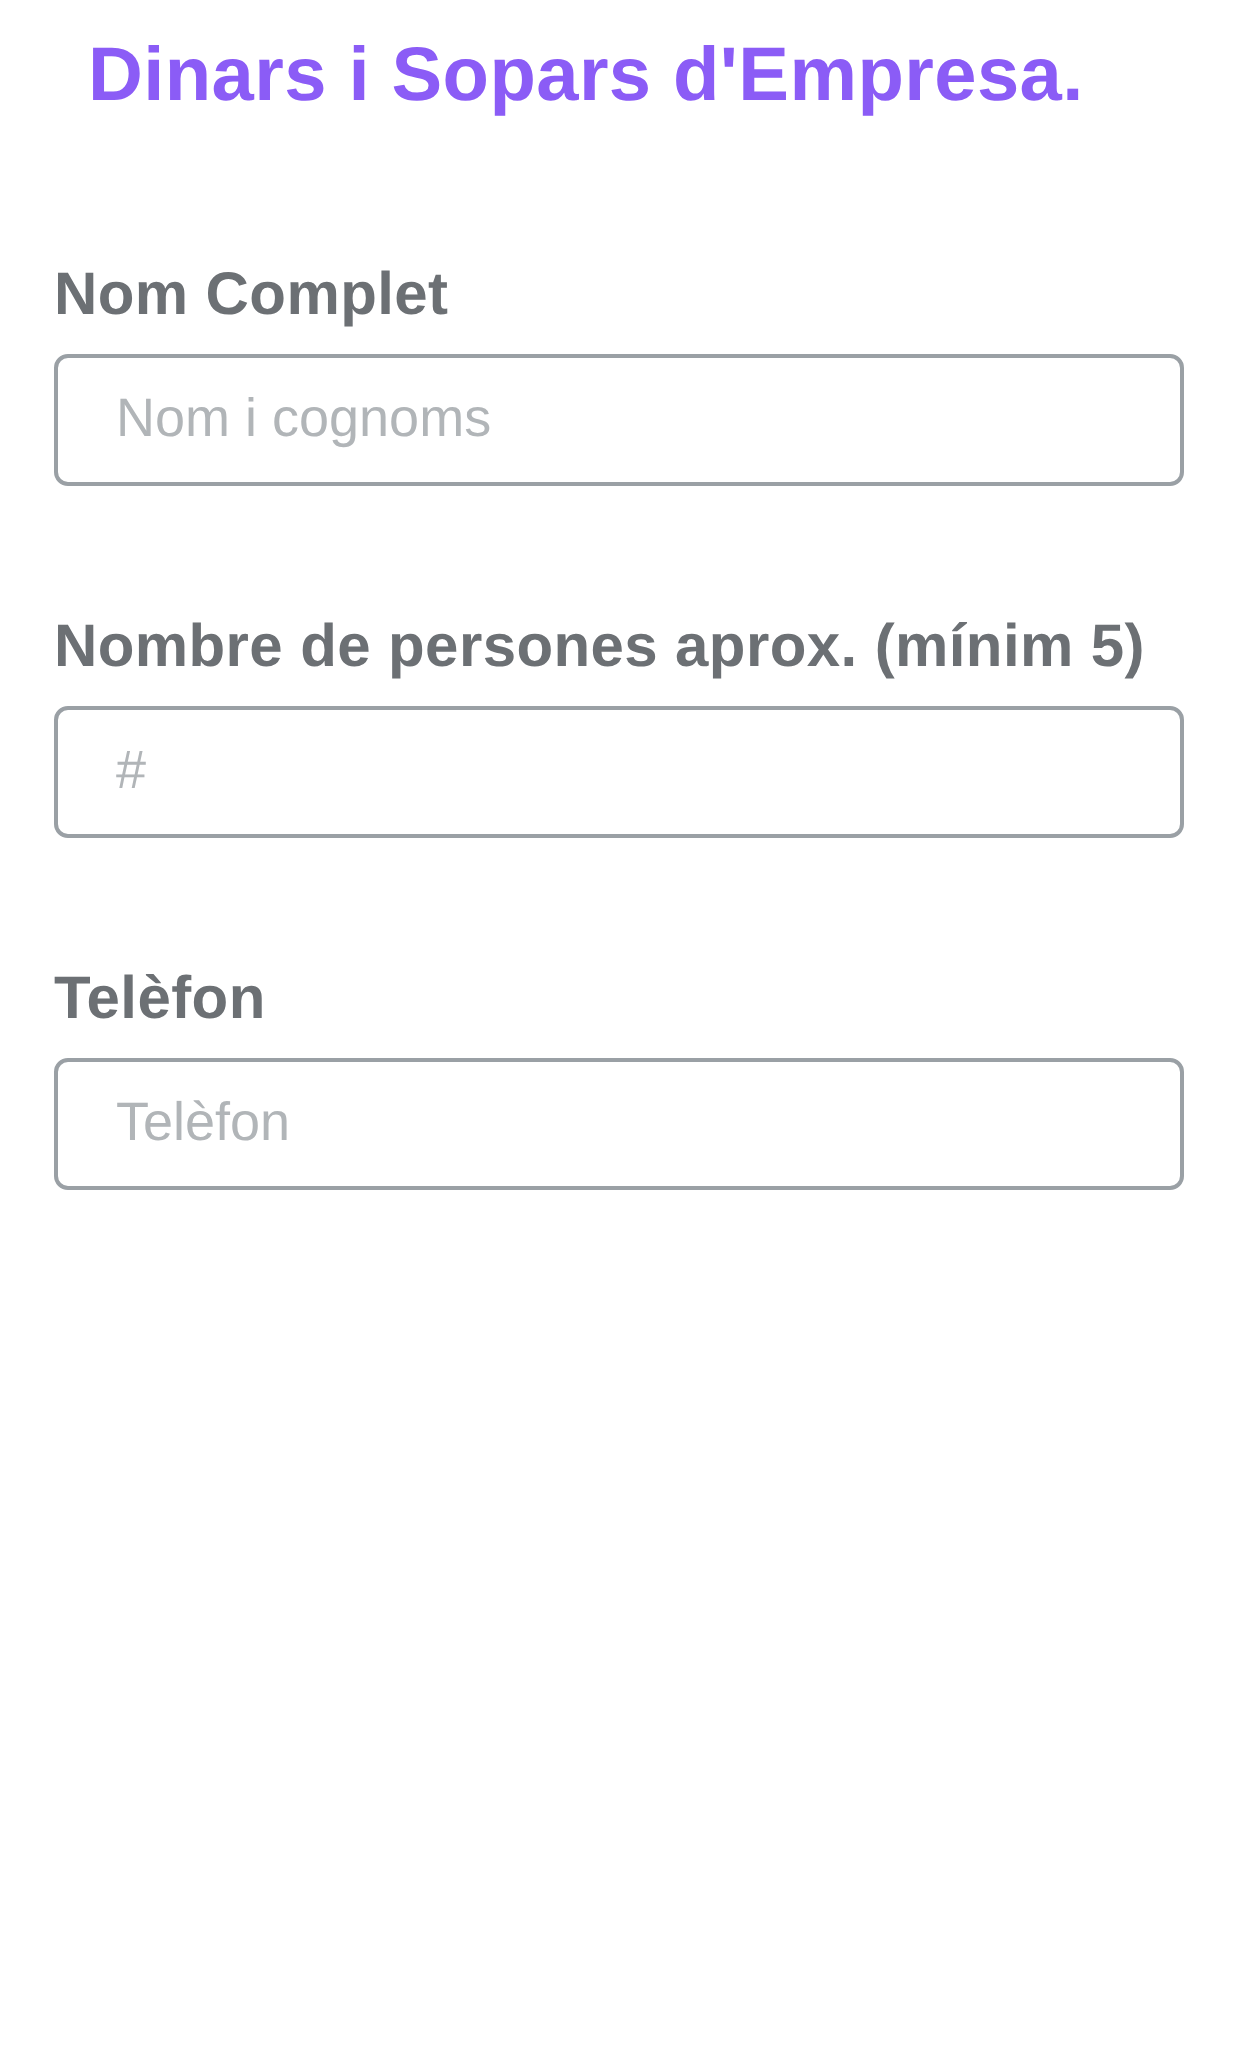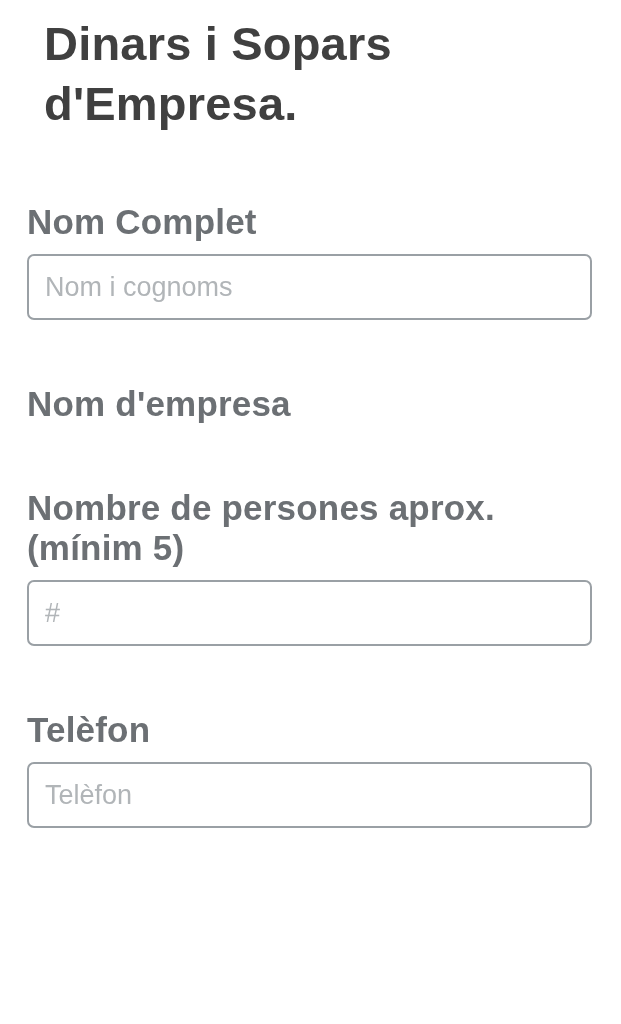--- a/index.html
+++ b/index.html
@@ -12,48 +12,48 @@
   }
   .page {
     width: 621px;
     height: 1024px;
     background: #ffffff;
     position: relative;
   }
   .page-title {
     margin: 14px 30px 0 44px;
     max-width: 500px;
-    font-size: 47px;
+    font-size: 38px;
     font-weight: 700;
     line-height: 1.28;
     letter-spacing: 0.2px;
-    color: #404040;
+    color: #8b5cf6;
   }
   .form-area {
     margin: 68px 29px 0 27px;
   }
   .field-group {
     margin-bottom: 64px;
   }
   .field-label {
     display: block;
-    font-size: 35px;
+    font-size: 30px;
     font-weight: 700;
     color: #6c7074;
     margin-bottom: 12px;
     letter-spacing: 0.2px;
   }
   .field-input {
     display: block;
     width: 565px;
     height: 66px;
     border: 2px solid #9aa0a5;
     border-radius: 7px;
     background: #ffffff;
-    padding: 0 18px 0 16px;
+    padding: 0 18px 0 29px;
     font-family: "Liberation Sans", sans-serif;
     font-size: 27px;
     color: #1d4ed8;
     outline: none;
   }
   .field-input::placeholder {
     color: #b1b5b8;
     opacity: 1;
   }
 </style>
@@ -64,21 +64,20 @@
   <h1 class="page-title">Dinars i Sopars d'Empresa.</h1>
 
   <div class="form-area">
 
   <div class="field-group">
     <label class="field-label">Nom Complet</label>
     <input class="field-input" type="text" placeholder="Nom i cognoms" style="">
   </div>
 
   <div class="field-group">
-    <label class="field-label">Nom d'empresa</label>
   </div>
 
 
   <div class="field-group">
     <label class="field-label">Nombre de persones aprox. (mínim 5)</label>
     <input class="field-input" type="text" placeholder="#" style="">
   </div>
 
   <div class="field-group">
     <label class="field-label">Telèfon</label>

